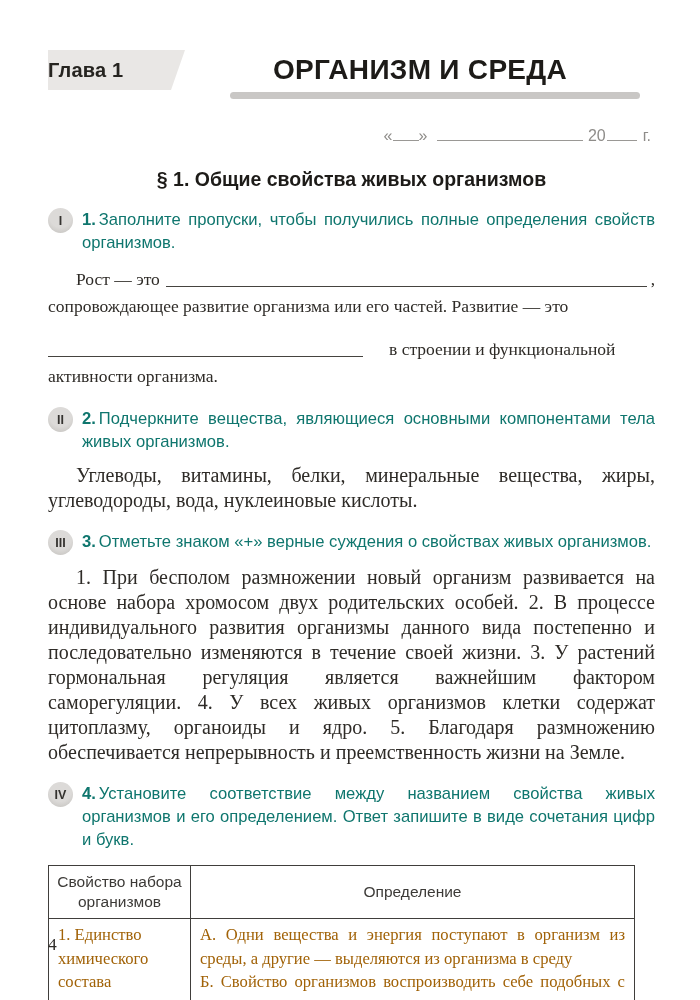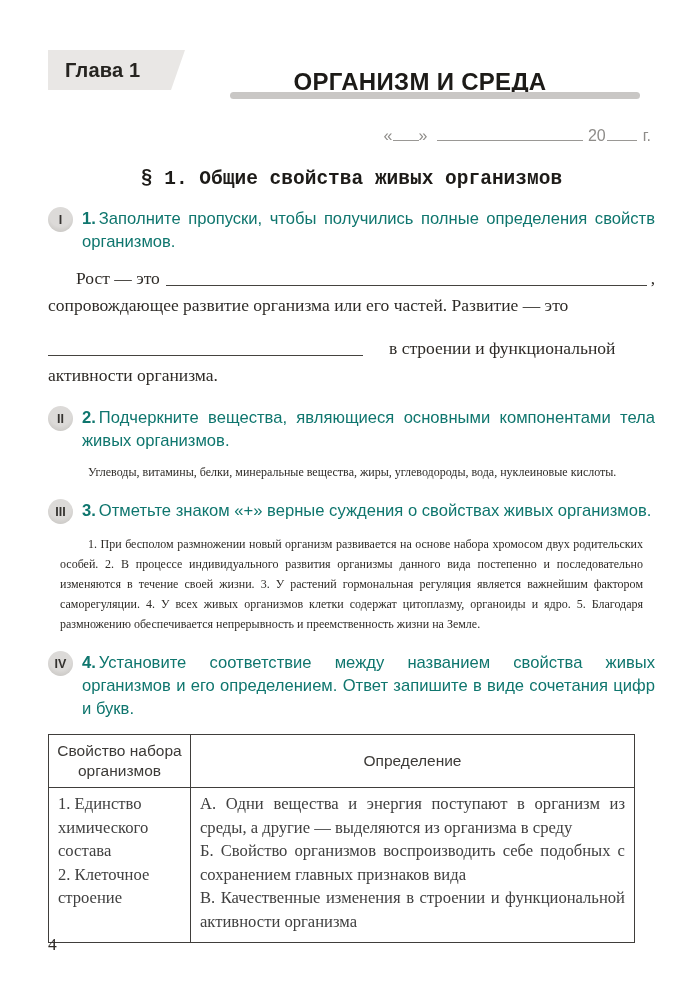--- a/index.html
+++ b/index.html
@@ -6,69 +6,69 @@
   .page{
     width:700px;height:1000px;background:#ffffff;position:relative;
     box-sizing:border-box;padding:50px 45px 0 48px;
     font-family:"Liberation Sans",sans-serif;color:#1e1c19;overflow:hidden;
   }
   
   .chapter-header{position:relative;height:50px;}
   .chapter-tab{
     position:absolute;left:0;top:0;width:137px;height:40px;background:#e9e7e5;
     clip-path:polygon(0 0,100% 0,calc(100% - 14px) 100%,0 100%);
-    display:flex;align-items:center;padding-left:17px;box-sizing:border-box;
+    display:flex;align-items:center;box-sizing:border-box;
   }
   .chapter-tab .tab-label{font-size:20px;font-weight:bold;color:#262420;letter-spacing:.2px;}
   .chapter-title{
-    position:absolute;left:137px;right:0;top:12px;height:40px;
+    position:absolute;left:137px;right:0;top:0;height:40px;
     display:flex;align-items:center;justify-content:center;
-    font-size:24px;font-weight:bold;letter-spacing:.3px;color:#1d1b18;
+    font-size:28px;font-weight:bold;letter-spacing:.3px;color:#1d1b18;
   }
   .title-bar{position:absolute;left:182px;top:42px;width:410px;height:7px;border-radius:4px;background:#c9c7c5;}
   
   .date-line{margin-top:26px;text-align:right;color:#8e8c89;font-size:16px;height:22px;padding-right:4px;}
   .date-line .blank{display:inline-block;border-bottom:1.5px solid #9a9895;height:14px;vertical-align:baseline;}
   .blank-day{width:26px;}
   .blank-month{width:146px;margin-left:10px;}
   .blank-year{width:30px;margin:0 6px 0 1px;}
   
-  .section-title{margin:20px 0 0;text-align:center;font-size:19.5px;font-weight:bold;color:#1d1b18;font-family:Liberation Mono, monospace;}
+  .section-title{margin:20px 0 0;text-align:center;font-size:19.5px;font-weight:bold;color:#1d1b18;}
   
   .task{display:flex;align-items:flex-start;margin-top:17px;}
   .task-badge{
     flex:0 0 25px;width:25px;height:25px;border-radius:50%;
     background:radial-gradient(circle at 50% 35%,#dcdad8 52%,#c0beba);
     display:flex;align-items:center;justify-content:center;
     font-weight:bold;font-size:12.5px;color:#34322f;margin-top:0;
   }
   .task-body{margin-left:9px;flex:1;font-size:16.6px;line-height:23px;text-align:justify;color:#0f766e;}
   .task-num{font-weight:bold;margin-right:3px;}
   
   .serif{font-family:"Liberation Serif","DejaVu Serif",serif;color:#2e2b27;}
-  .para{font-size:12px;line-height:20px;text-align:justify;margin:10px 12px 0;text-indent:28px;}
+  .para{font-size:20px;line-height:25px;text-align:justify;margin:10px 0 0;text-indent:28px;}
   
   .fill-block{margin-top:12px;font-size:17.5px;line-height:27px;}
   .fill-line{display:flex;align-items:baseline;text-align:center;}
   .fill-blank{flex:1;border-bottom:1.4px solid #45433f;height:1px;align-self:flex-end;margin:0 2px 6px 6px;}
   .fill-blank.lead{margin-left:0;flex:0 0 315px;}
   .fill-indent{padding-left:28px;}
   .fill-gap{margin-top:16px;}
   .fill-line .tail{margin-left:2px;}
   .fill-line .after-blank{margin-left:24px;}
   
   .match-table{width:587px;border-collapse:collapse;margin-top:14px;}
   .match-table th,.match-table td{border:1.5px solid #403e3b;}
   .match-table th{
     font-family:"Liberation Sans",sans-serif;font-weight:normal;color:#3c3a37;
     font-size:15.5px;line-height:1.3;padding:6px 4px;text-align:center;vertical-align:middle;
   }
   .col-prop{width:133px;}
   .match-table td{vertical-align:top;padding:4px 9px 9px;}
-  .cell-p{font-size:16.6px;line-height:23.5px;margin:0;color:#404040;}
+  .cell-p{font-size:16.6px;line-height:23.5px;margin:0;color:#a16207;}
   .defs .cell-p{text-align:justify;}
   .props .cell-p{text-align:left;}
   
   .page-number{position:absolute;left:48px;top:934px;font-family:"Liberation Serif",serif;font-size:17.5px;color:#2e2b27;}
 </style>
 </head>
 <body>
 
 <div class="page">
 

